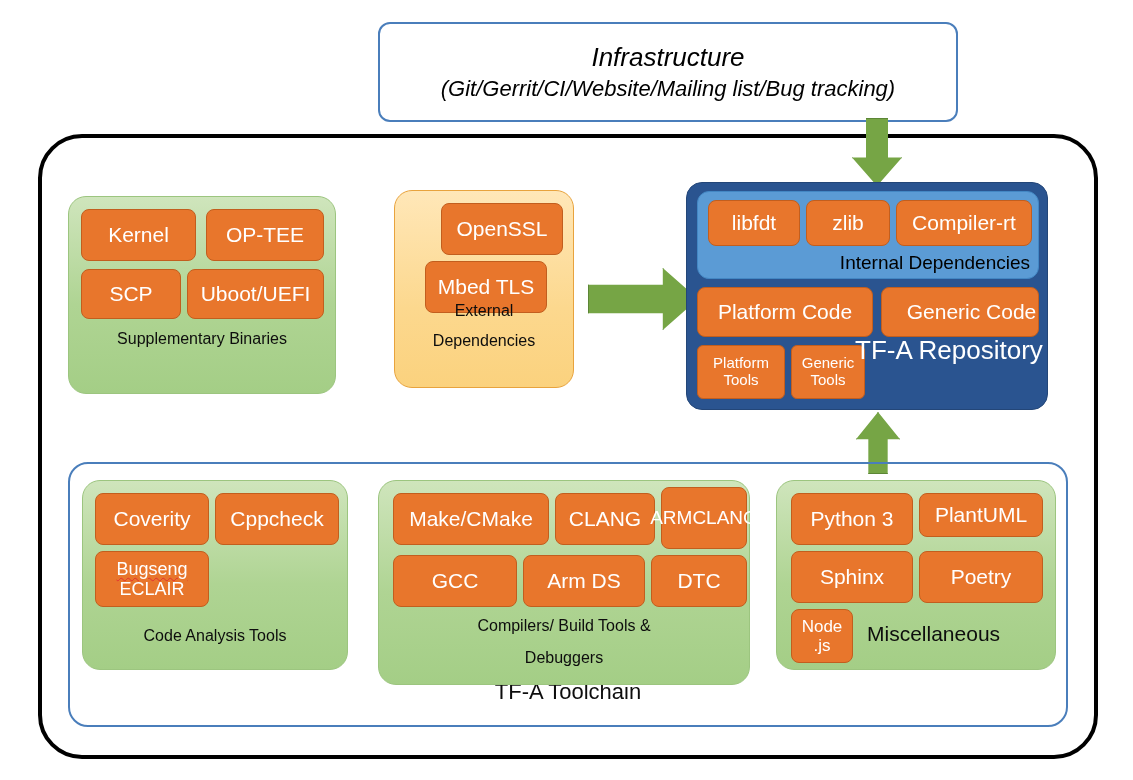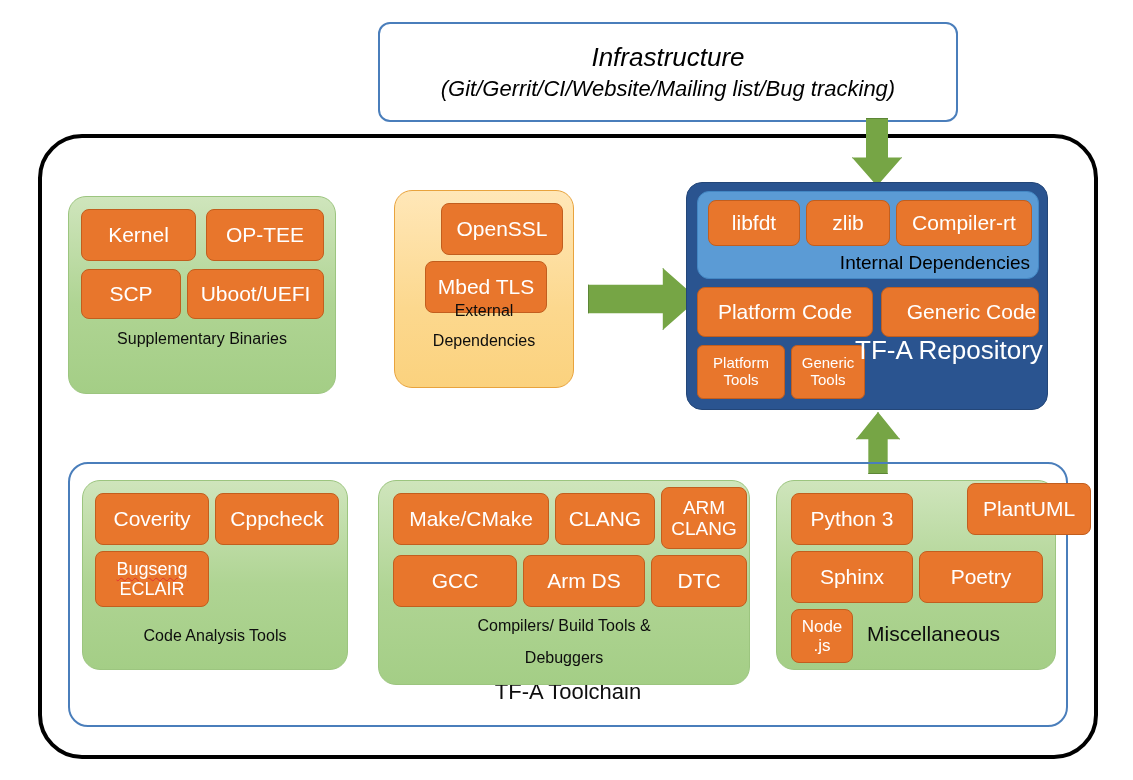--- a/index.html
+++ b/index.html
@@ -184,34 +184,34 @@
   <div class="chip" style="left:12px;top:70px;width:114px;height:56px;flex-direction:column;font-size:18px;">
     <span class="squiggle">Bugseng</span>
     <span>ECLAIR</span>
   </div>
   <div class="panel-label">Code Analysis Tools</div>
 </div>
 
 <div class="abs panel panel-green" id="cbt">
   <div class="chip" style="left:14px;top:12px;width:156px;height:52px;">Make/CMake</div>
   <div class="chip" style="left:176px;top:12px;width:100px;height:52px;">CLANG</div>
-  <div class="chip" style="left:282px;top:6px;width:86px;height:62px;flex-direction:column;font-size:19px;">
+  <div class="chip" style="left:282px;top:6px;width:86px;height:62px;flex-direction:row;font-size:19px;">
     <span>ARM</span>
     <span>CLANG</span>
   </div>
   <div class="chip" style="left:14px;top:74px;width:124px;height:52px;">GCC</div>
   <div class="chip" style="left:144px;top:74px;width:122px;height:52px;">Arm DS</div>
   <div class="chip" style="left:272px;top:74px;width:96px;height:52px;">DTC</div>
   <div class="panel-label">Compilers/ Build Tools &amp;</div>
   <div class="panel-label" style="top:167px;">Debuggers</div>
 </div>
 
 <div class="abs panel panel-green" id="misc">
   <div class="chip" style="left:14px;top:12px;width:122px;height:52px;">Python 3</div>
-  <div class="chip" style="left:142px;top:2px;width:124px;height:52px;margin-left:48px;">PlantUML</div>
+  <div class="chip" style="left:142px;top:12px;width:124px;height:44px;">PlantUML</div>
   <div class="chip" style="left:14px;top:70px;width:122px;height:52px;">Sphinx</div>
   <div class="chip" style="left:142px;top:70px;width:124px;height:52px;">Poetry</div>
   <div class="chip" style="left:14px;top:128px;width:62px;height:54px;flex-direction:column;font-size:17px;">
     <span>Node</span>
     <span>.js</span>
   </div>
   <div id="misc-label">Miscellaneous</div>
 </div>
 
 </body></html>

